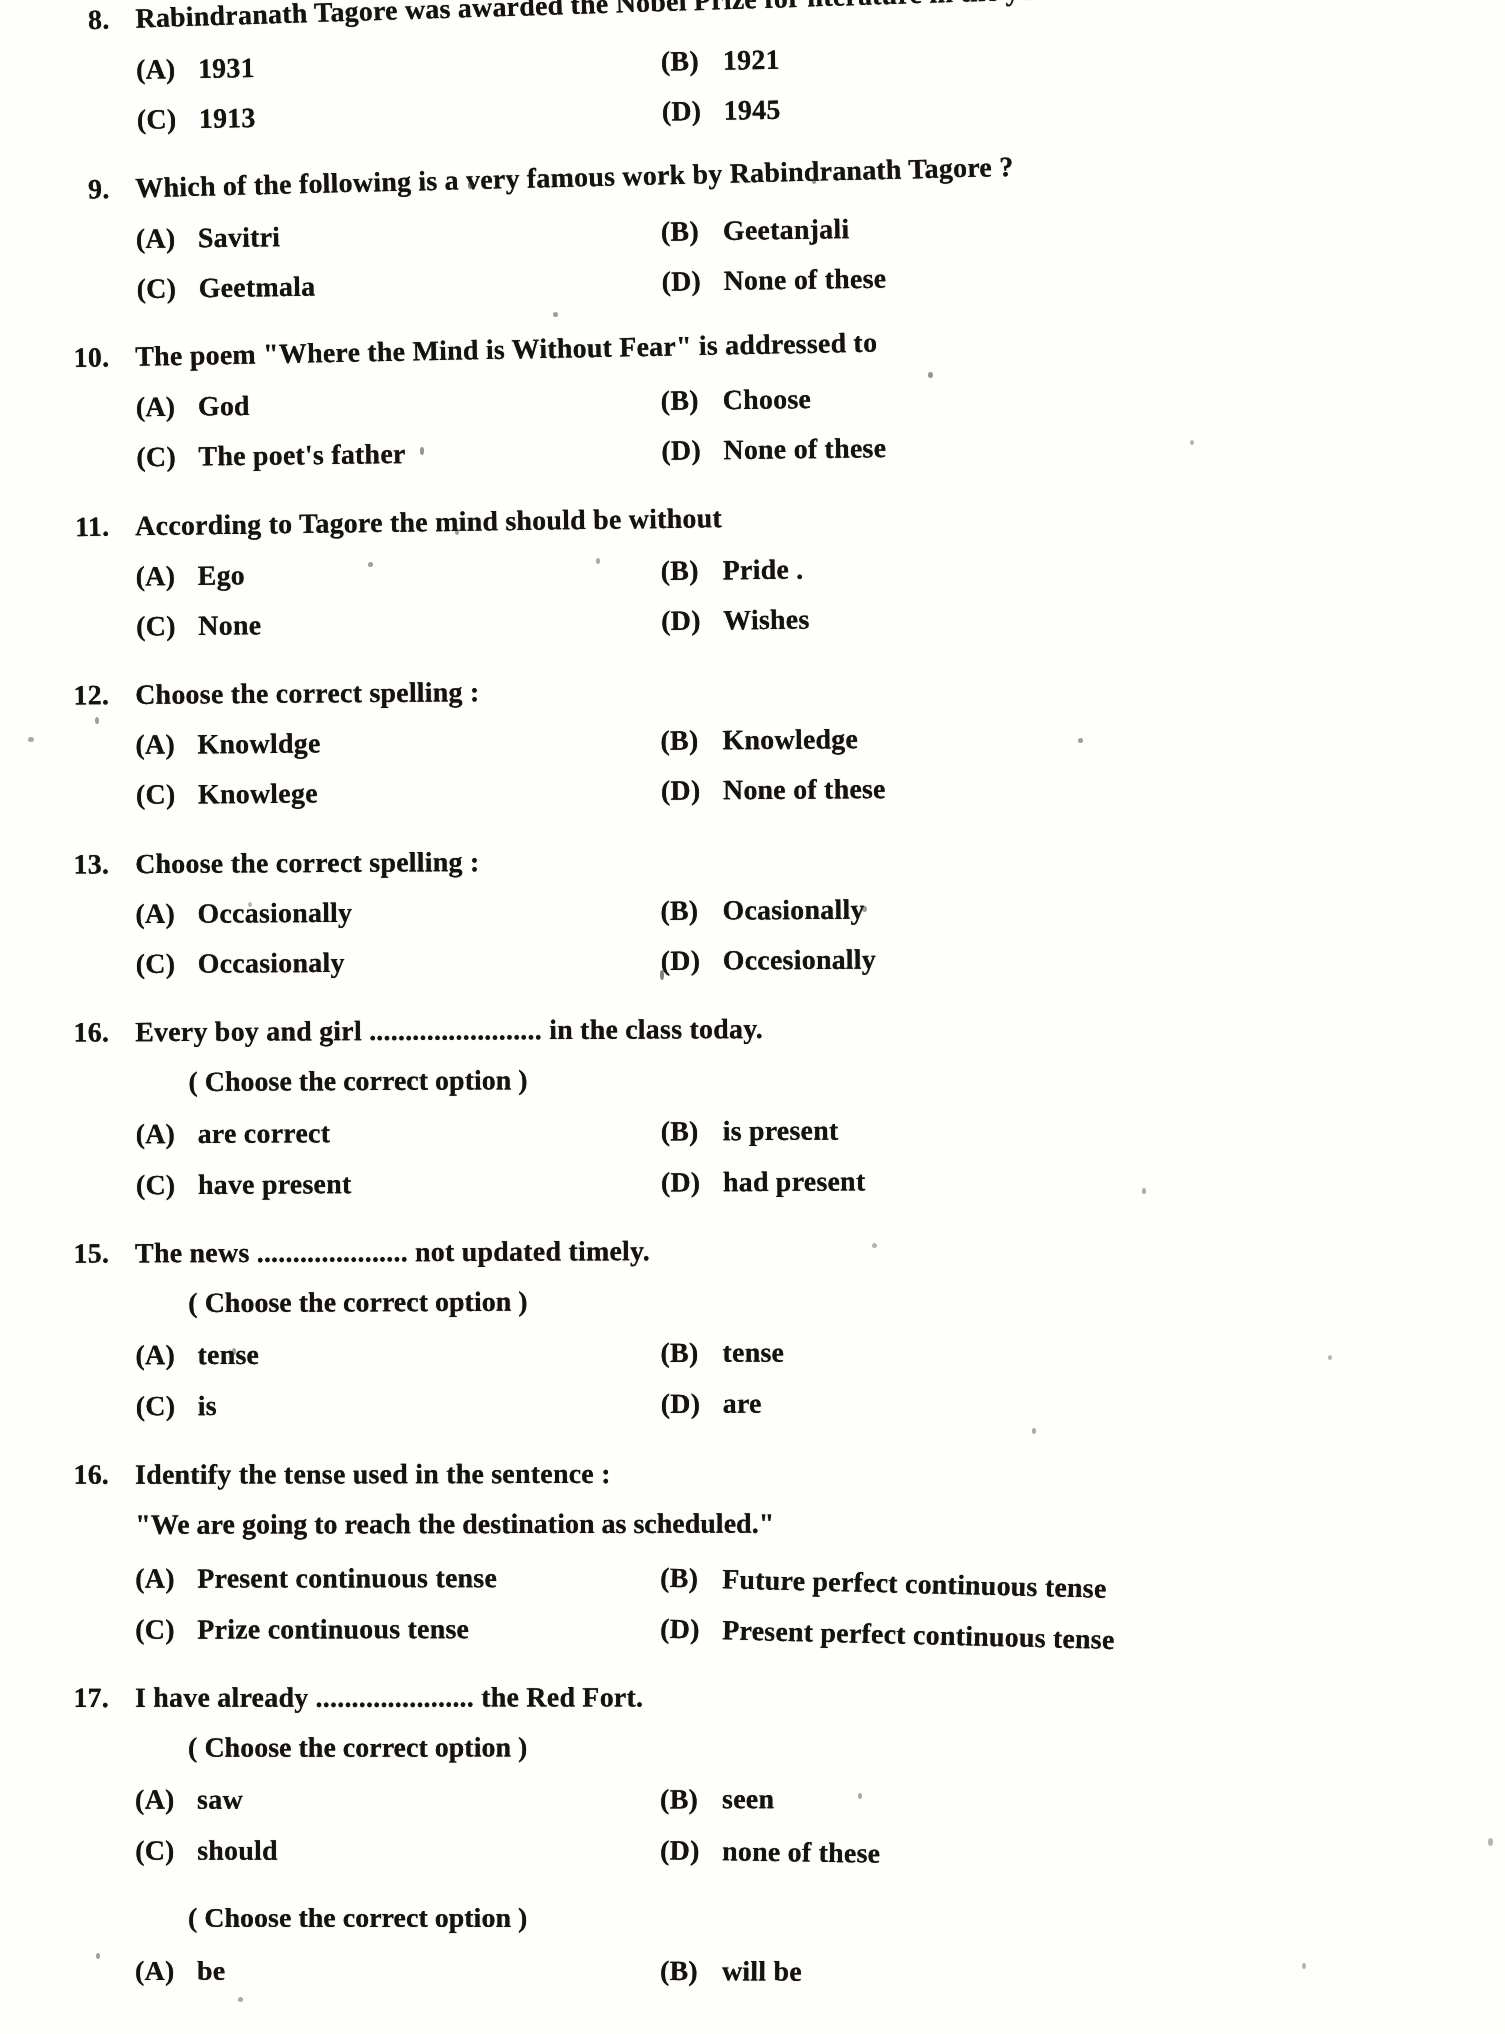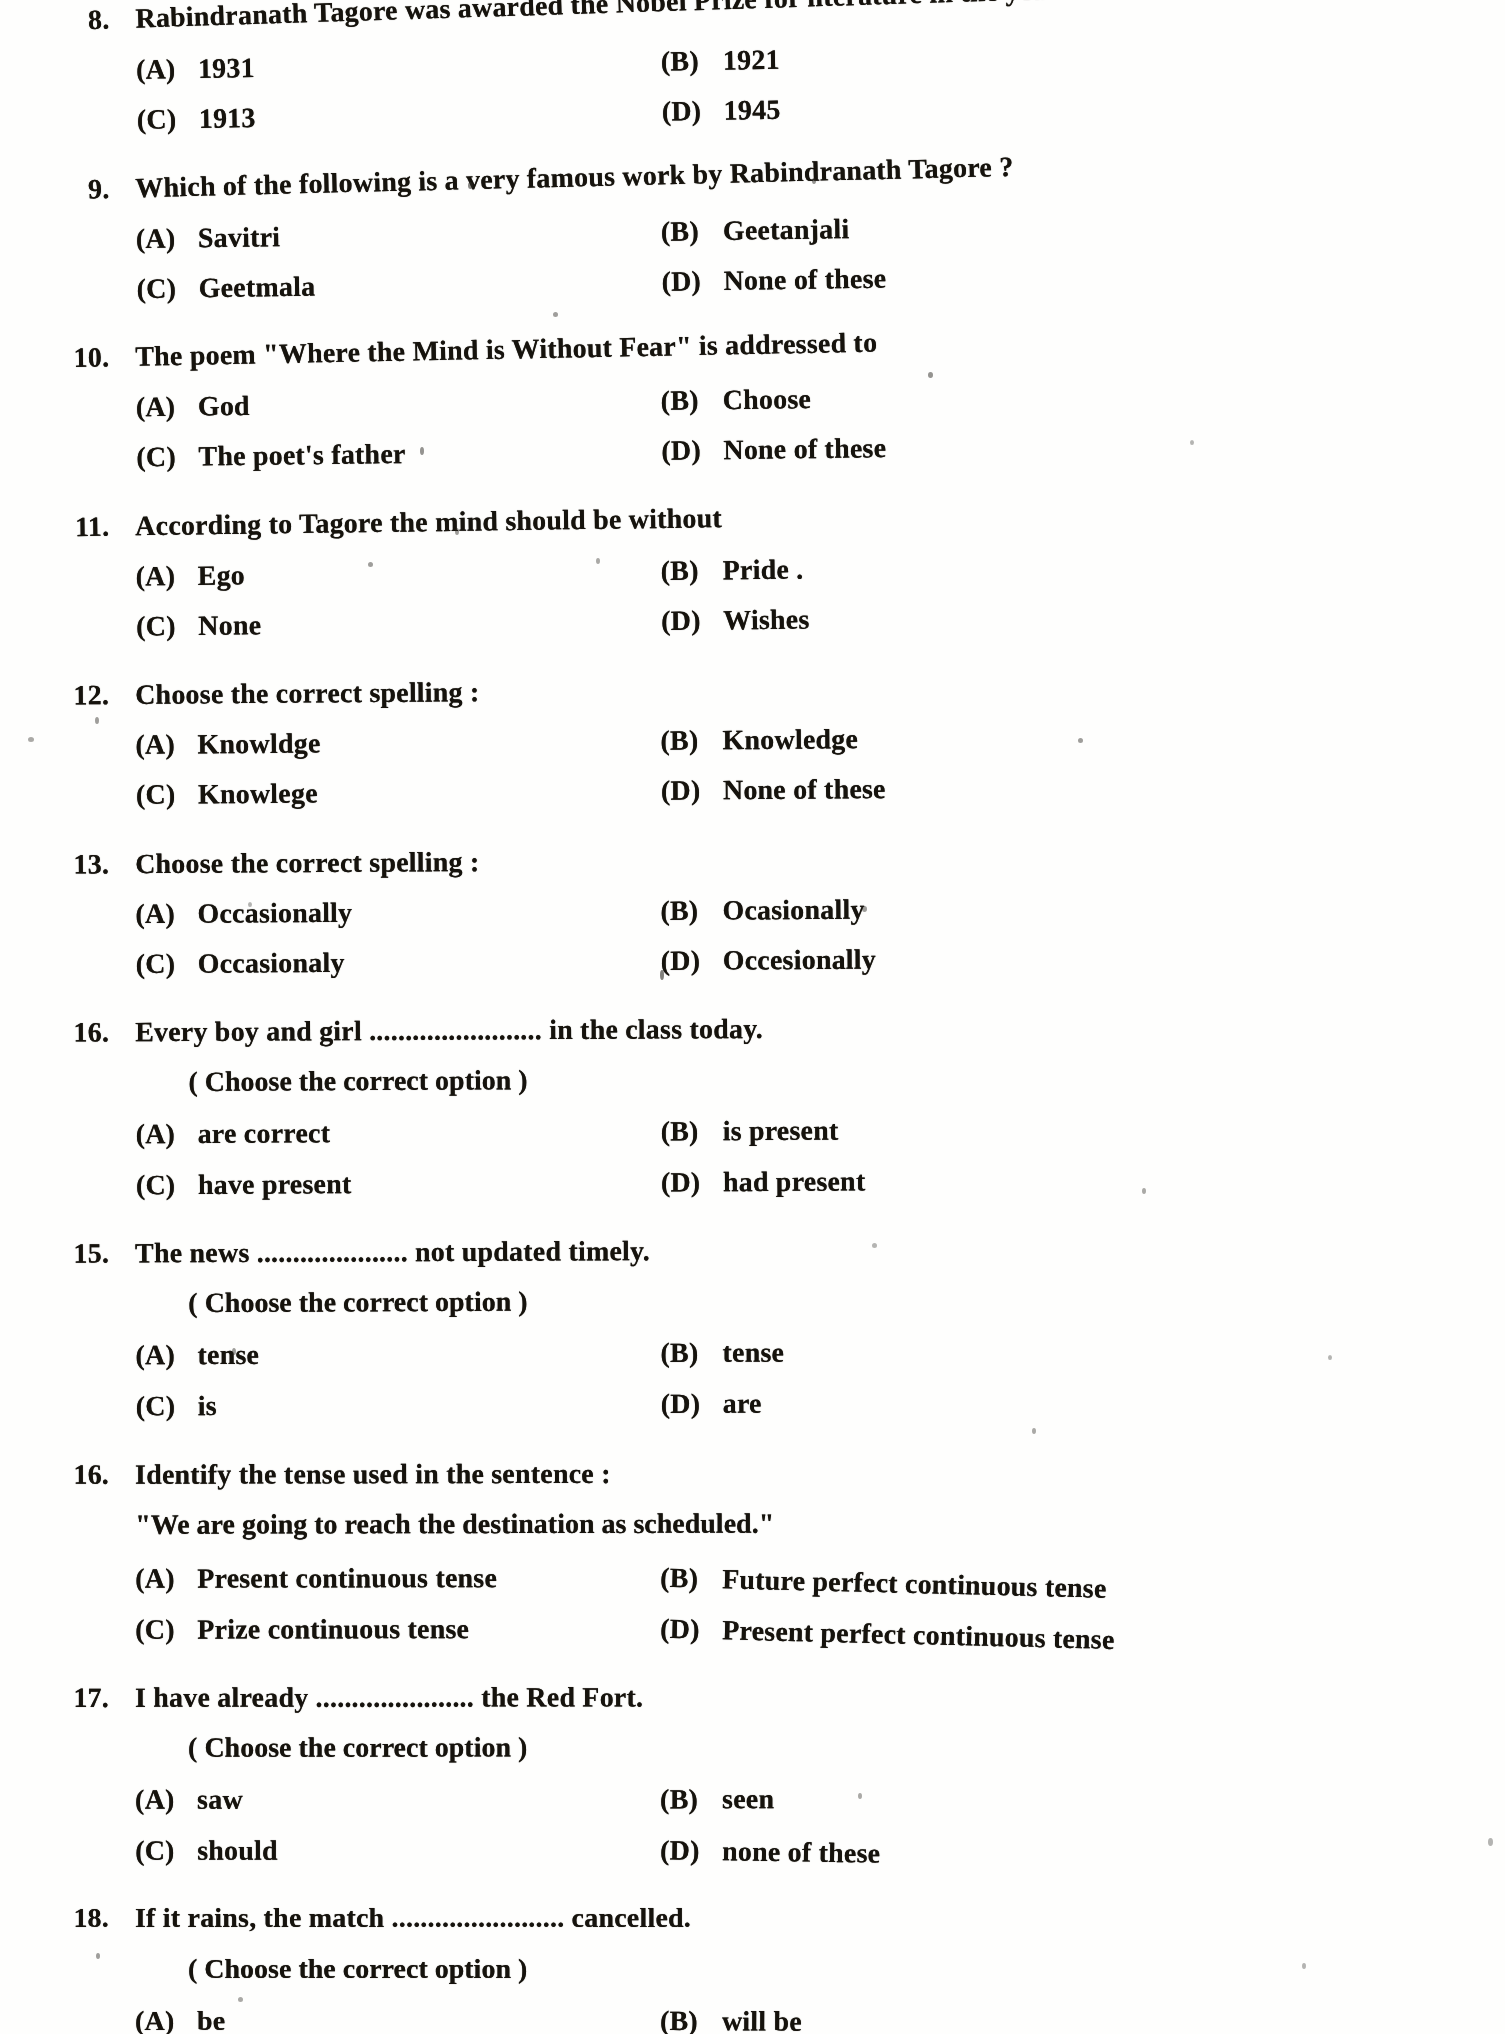--- a/index.html
+++ b/index.html
@@ -401,24 +401,20 @@
   </div>
 
   <div class="opt opt-d">
     <span class="opt-label">(D)</span>
     <span class="opt-text">none of these</span>
   </div>
 </div>
   </div>
 
   <div class="question qi10">
-    <div class="q-head">
-      <span class="q-num">18.</span>
-      <span class="q-text">If it rains, the match ........................ cancelled.</span>
-    </div>
 
     <div class="q-note">( Choose the correct option )</div>
     <div class="q-options">
   <div class="opt opt-a">
     <span class="opt-label">(A)</span>
     <span class="opt-text">be</span>
   </div>
 
   <div class="opt opt-b">
     <span class="opt-label">(B)</span>

